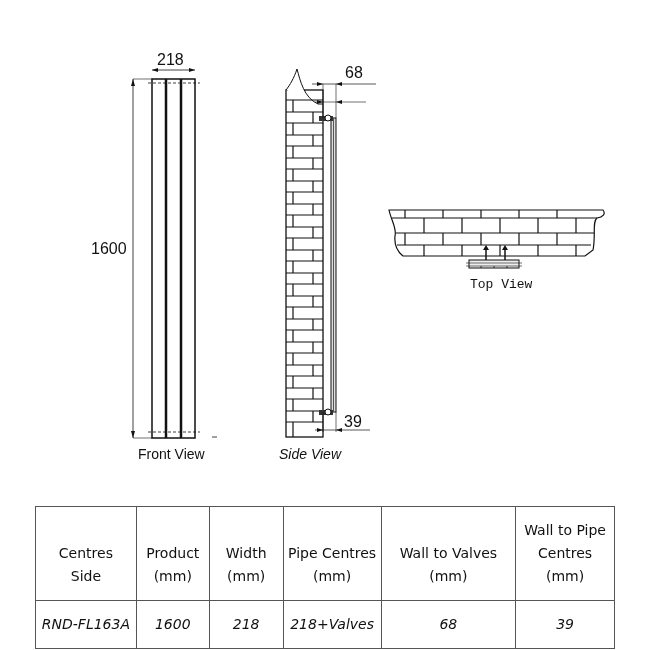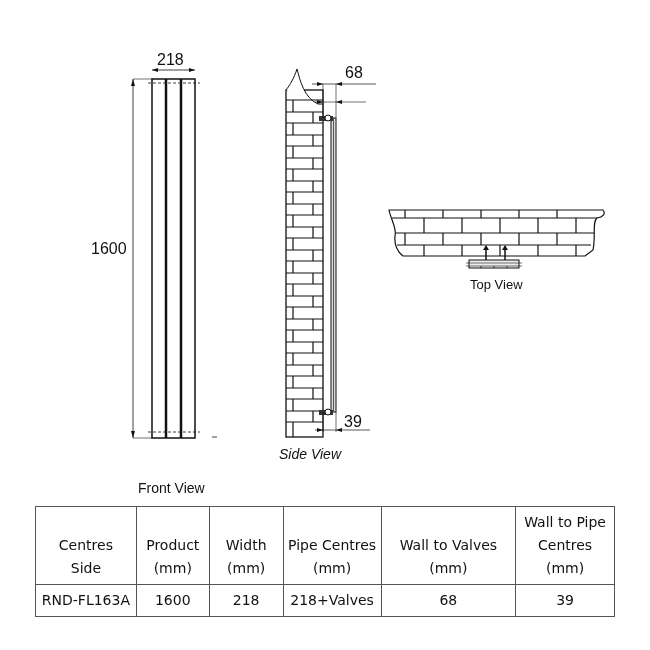--- a/index.html
+++ b/index.html
@@ -2,23 +2,23 @@
 <html><head>
   <meta charset="utf-8">
   <style>
     html, body { margin: 0; padding: 0; background: #ffffff; }
     body { width: 650px; height: 650px; position: relative; overflow: hidden; font-family: "Liberation Sans", sans-serif; color: #111; }
     .abs { position: absolute; }
     svg { position: absolute; left: 0; top: 0; }
     .lbl { font-family: "Liberation Sans", sans-serif; font-size: 14px; color: #111; }
     .dim { font-family: "Liberation Sans", sans-serif; font-size: 16px; color: #111; }
     table.spec { position: absolute; left: 35px; top: 506px; width: 580px; border-collapse: collapse; font-family: "DejaVu Sans", sans-serif; font-size: 14px; }
-    table.spec th, table.spec td { border: 1px solid #555; text-align: center; font-weight: normal; padding: 4px 4px; line-height: 23px; }
+    table.spec th, table.spec td { border: 1px solid #555; text-align: center; font-weight: normal; padding: 12px 4px; line-height: 23px; }
     table.spec th { vertical-align: bottom; height: 68px; }
-    table.spec td { height: 22px; }
+    table.spec td { height: 22px; font-style: italic; }
   </style>
 </head>
 <body>
 
 <svg width="650" height="650" viewBox="0 0 650 650">
 
   <g stroke="#111" fill="none">
 
     <rect x="152" y="79" width="43" height="359" stroke-width="1.5"></rect>
     <line x1="166" y1="79" x2="166" y2="438" stroke-width="2.5"></line>
@@ -173,27 +173,27 @@
     <line x1="466" y1="263" x2="522" y2="263" stroke-width="0.6"></line>
     <line x1="466" y1="266" x2="522" y2="266" stroke-width="0.6"></line>
     <line x1="481" y1="266" x2="481" y2="268" stroke-width="0.8"></line>
     <line x1="494" y1="266" x2="494" y2="268" stroke-width="0.8"></line>
     <line x1="507" y1="266" x2="507" y2="268" stroke-width="0.8"></line>
   </g>
 </svg>
 
 <div class="abs dim" style="left:157px; top:51px;">218</div>
 <div class="abs dim" style="left:91px; top:240px;">1600</div>
-<div class="abs lbl" style="left:138px; top:446px;margin-top:34px;">Front View</div>
+<div class="abs lbl" style="left:138px; top:446px;">Front View</div>
 
 <div class="abs dim" style="left:345px; top:64px;">68</div>
 <div class="abs dim" style="left:344px; top:413px;">39</div>
 <div class="abs lbl" style="left:279px; top:446px;font-style:italic;">Side View</div>
 
-<div class="abs lbl" style="left:470px; top:277px; font-size:13px;">Top View</div>
+<div class="abs lbl" style="left:470px; top:277px; font-size:13px;font-family:Liberation Mono, monospace;">Top View</div>
 
 <table class="spec">
   <colgroup>
     <col style="width:101px">
       <col style="width:73px">
       <col style="width:74px">
       <col style="width:98px">
       <col style="width:135px">
       <col style="width:99px">
   </colgroup>

